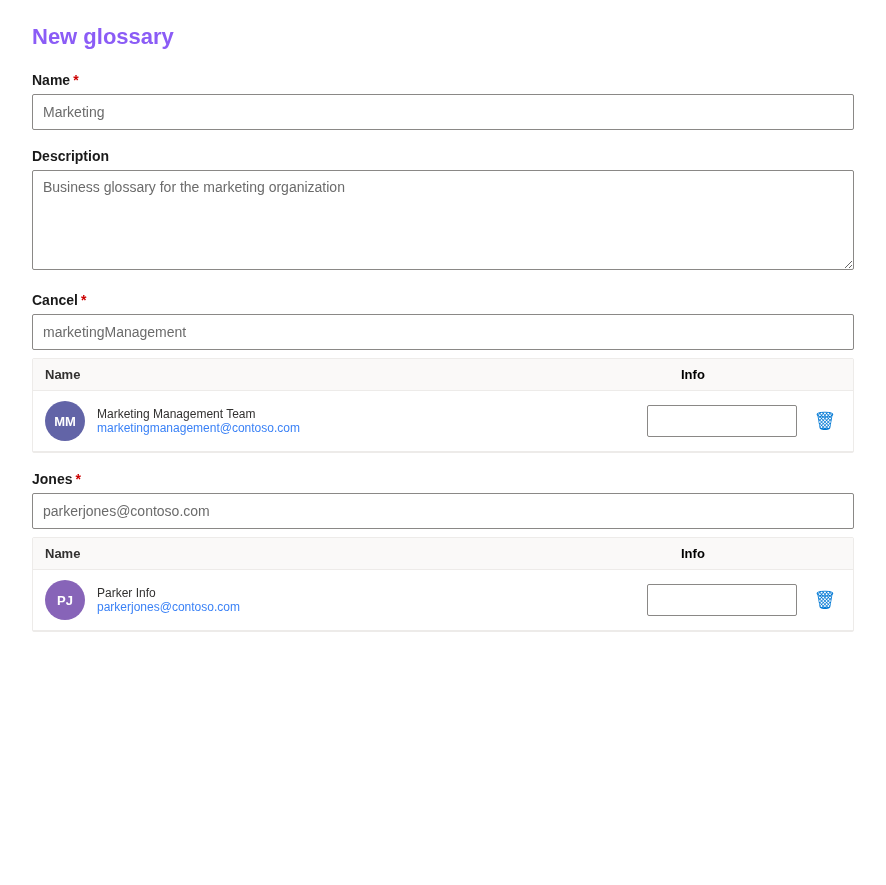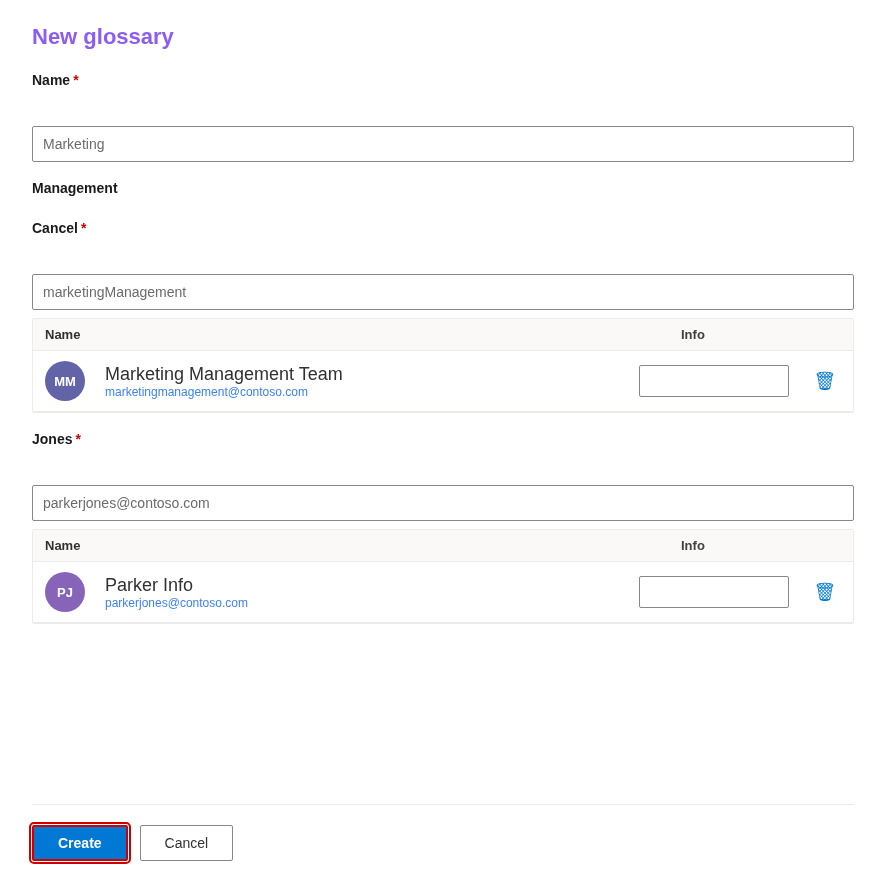--- a/index.html
+++ b/index.html
@@ -56,21 +56,20 @@
 
     .text-input {
       width: 100%;
       height: 36px;
       border: 1px solid #8a8886;
       border-radius: 2px;
       padding: 6px 10px;
       font-size: 14px;
       color: #6b6b6b;
       outline: none;
-      margin-top: 32px;
     }
 
     .textarea-input {
       width: 100%;
       height: 100px;
       border: 1px solid #8a8886;
       border-radius: 2px;
       padding: 8px 10px;
       font-size: 14px;
       color: #6b6b6b;
@@ -96,30 +95,30 @@
       flex: 1;
       font-size: 13px;
       font-weight: 600;
       color: #323130;
     }
 
     .table-header-info {
       width: 160px;
       font-size: 13px;
       font-weight: 600;
-      color: #404040;
+      color: #000000;
       margin-left: 20px;
     }
 
     .table-row {
       display: flex;
       align-items: center;
       padding: 10px 12px;
       border-bottom: 1px solid #edebe9;
-      gap: 20px;
+      gap: 12px;
     }
 
     .avatar {
       width: 40px;
       height: 40px;
       border-radius: 50%;
       display: flex;
       align-items: center;
       justify-content: center;
       font-size: 13px;
@@ -137,21 +136,21 @@
       text-align: center;
     }
 
     .user-info {
       flex: 1;
       display: flex;
       flex-direction: column;
     }
 
     .user-name {
-      font-size: 18px;
+      font-size: 12px;
       color: #323130;
       font-weight: 400;
     }
 
     .user-email {
       font-size: 12px;
       color: #3b82f6;
     }
 
     .info-input {
@@ -234,21 +233,22 @@
 
   <div class="field-group">
     <div class="field-label">
       <span>Name</span>
       <span class="required-star">*</span>
     </div>
     <input type="text" class="text-input" value="Marketing" style="">
   </div>
 
   <div class="field-group">
-    <div class="field-label">Management</div>
+    <div class="field-label">Description</div>
+    <textarea class="textarea-input" style="">Business glossary for the marketing organization</textarea>
   </div>
 
   <div class="field-group section-gap">
     <div class="field-label">
       <span>Cancel</span>
       <span class="required-star">*</span>
     </div>
     <input type="text" class="text-input" value="marketingManagement" style="">
   </div>
 
@@ -295,17 +295,13 @@
       </div>
       <input type="text" class="info-input" value="" style="">
       <button class="delete-btn">
         <span class="delete-icon">🗑</span>
       </button>
     </div>
   </div>
 
   <div class="spacer"></div>
 
-  <div class="footer">
-    <button class="btn-create">Create</button>
-    <button class="btn-cancel">Cancel</button>
-  </div>
 </div>
 
 </body></html>

